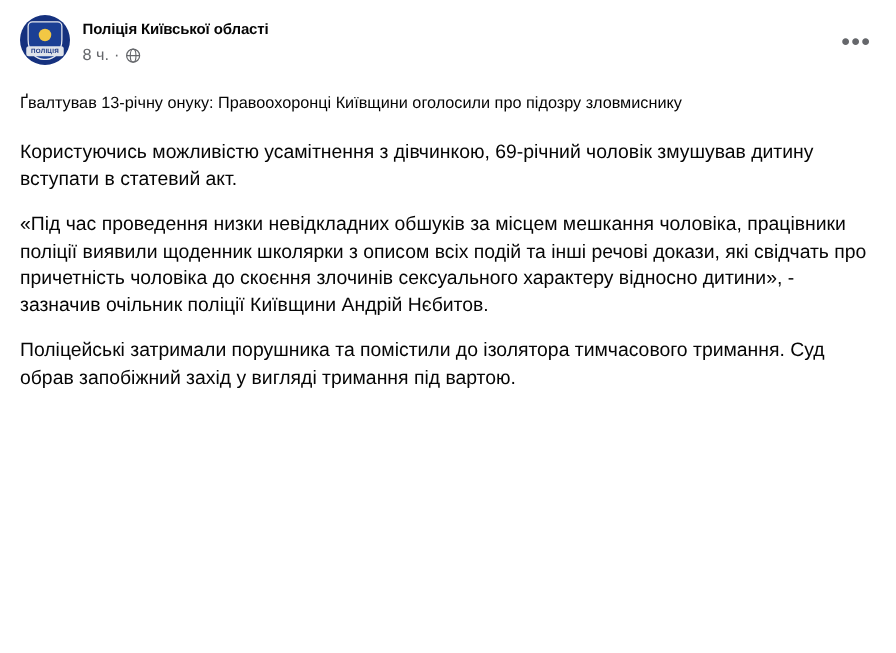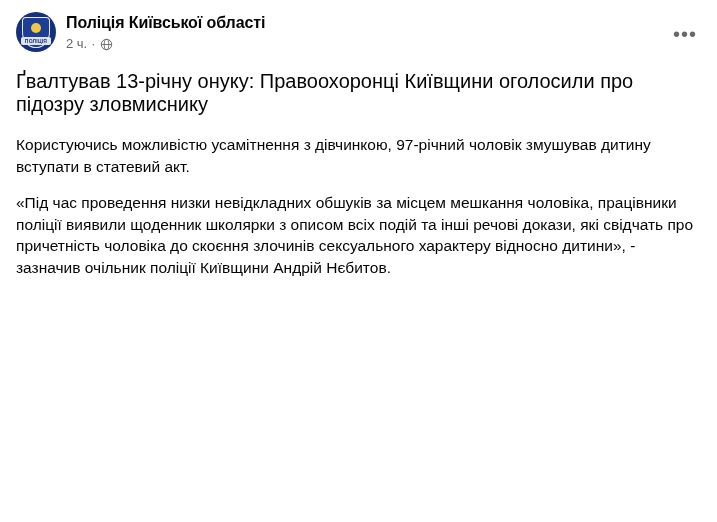--- a/index.html
+++ b/index.html
@@ -79,21 +79,21 @@
     font-weight: bold;
   }
   .header-text {
     margin-left: 10px;
     display: flex;
     flex-direction: column;
     justify-content: center;
     padding-top: 1px;
   }
   .page-name {
-    font-size: 16px;
+    font-size: 12px;
     font-weight: bold;
     color: #050505;
     line-height: 20px;
     letter-spacing: -0.1px;
   }
   .meta-row {
     display: flex;
     align-items: center;
     margin-top: 3px;
     color: #65676b;
@@ -136,54 +136,55 @@
     line-height: 21.5px;
     color: #050505;
   }
   .post-body p {
     margin: 0 0 15px 0;
   }
   .post-body p:last-child {
     margin-bottom: 0;
   }
   .headline {
-    font-size: 20px;
+    font-size: 13px;
     line-height: 23px;
     margin-bottom: 18px !important;
   }
 </style>
 </head>
 <body>
 
 <div class="post">
 
   <div class="post-header">
 
     <div class="avatar">
       <div class="shield"></div>
       <div class="ribbon">ПОЛІЦІЯ</div>
     </div>
 
     <div class="header-text">
       <div class="page-name">Поліція Київської області</div>
       <div class="meta-row">
-        <span>2 ч.</span>
+        <span>8 ч.</span>
         <span class="meta-sep">·</span>
         <span class="globe-icon">
           <svg width="13" height="13" viewBox="0 0 16 16" fill="none">
             <circle cx="8" cy="8" r="6.4" stroke="#65676b" stroke-width="1.2" fill="none"></circle>
             <ellipse cx="8" cy="8" rx="2.8" ry="6.4" stroke="#65676b" stroke-width="1.1" fill="none"></ellipse>
             <line x1="1.8" y1="8" x2="14.2" y2="8" stroke="#65676b" stroke-width="1.1"></line>
           </svg>
         </span>
       </div>
     </div>
 
     <div class="more-button">•••</div>
   </div>
 
   <div class="post-body">
     <p class="headline">Ґвалтував 13-річну онуку: Правоохоронці Київщини оголосили про підозру зловмиснику</p>
-    <p>Користуючись можливістю усамітнення з дівчинкою, 97-річний чоловік змушував дитину вступати в статевий акт.</p>
+    <p>Користуючись можливістю усамітнення з дівчинкою, 69-річний чоловік змушував дитину вступати в статевий акт.</p>
     <p>«Під час проведення низки невідкладних обшуків за місцем мешкання чоловіка, працівники поліції виявили щоденник школярки з описом всіх подій та інші речові докази, які свідчать про причетність чоловіка до скоєння злочинів сексуального характеру відносно дитини», - зазначив очільник поліції Київщини Андрій Нєбитов.</p>
+    <p>Поліцейські затримали порушника та помістили до ізолятора тимчасового тримання. Суд обрав запобіжний захід у вигляді тримання під вартою.</p>
   </div>
 
 </div>
 
 </body></html>

